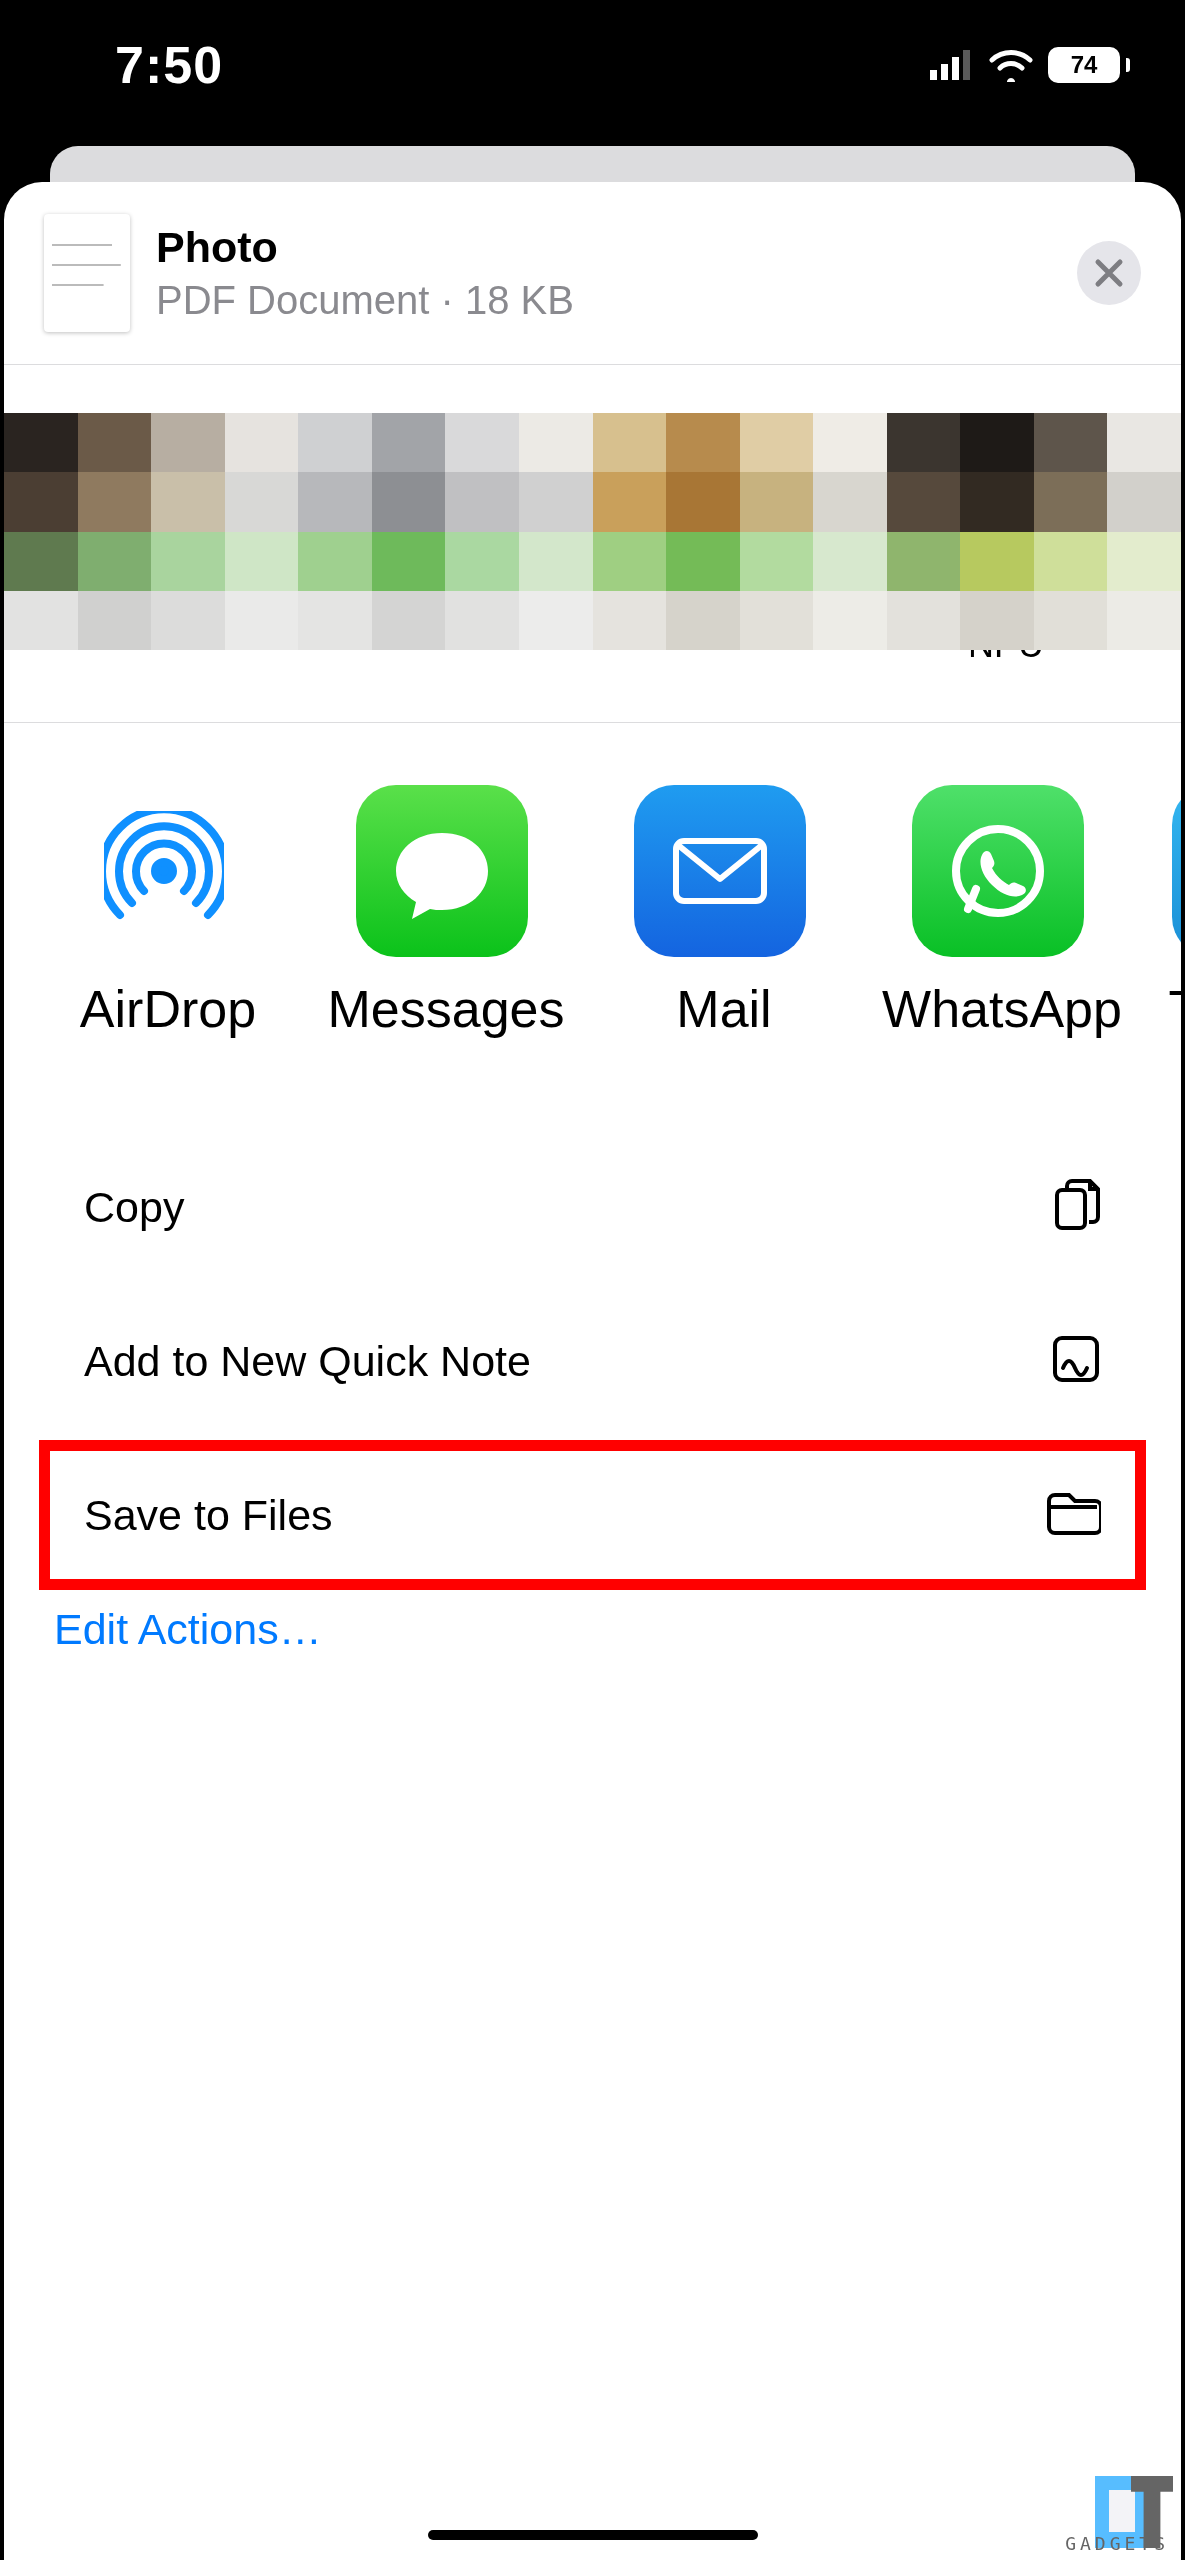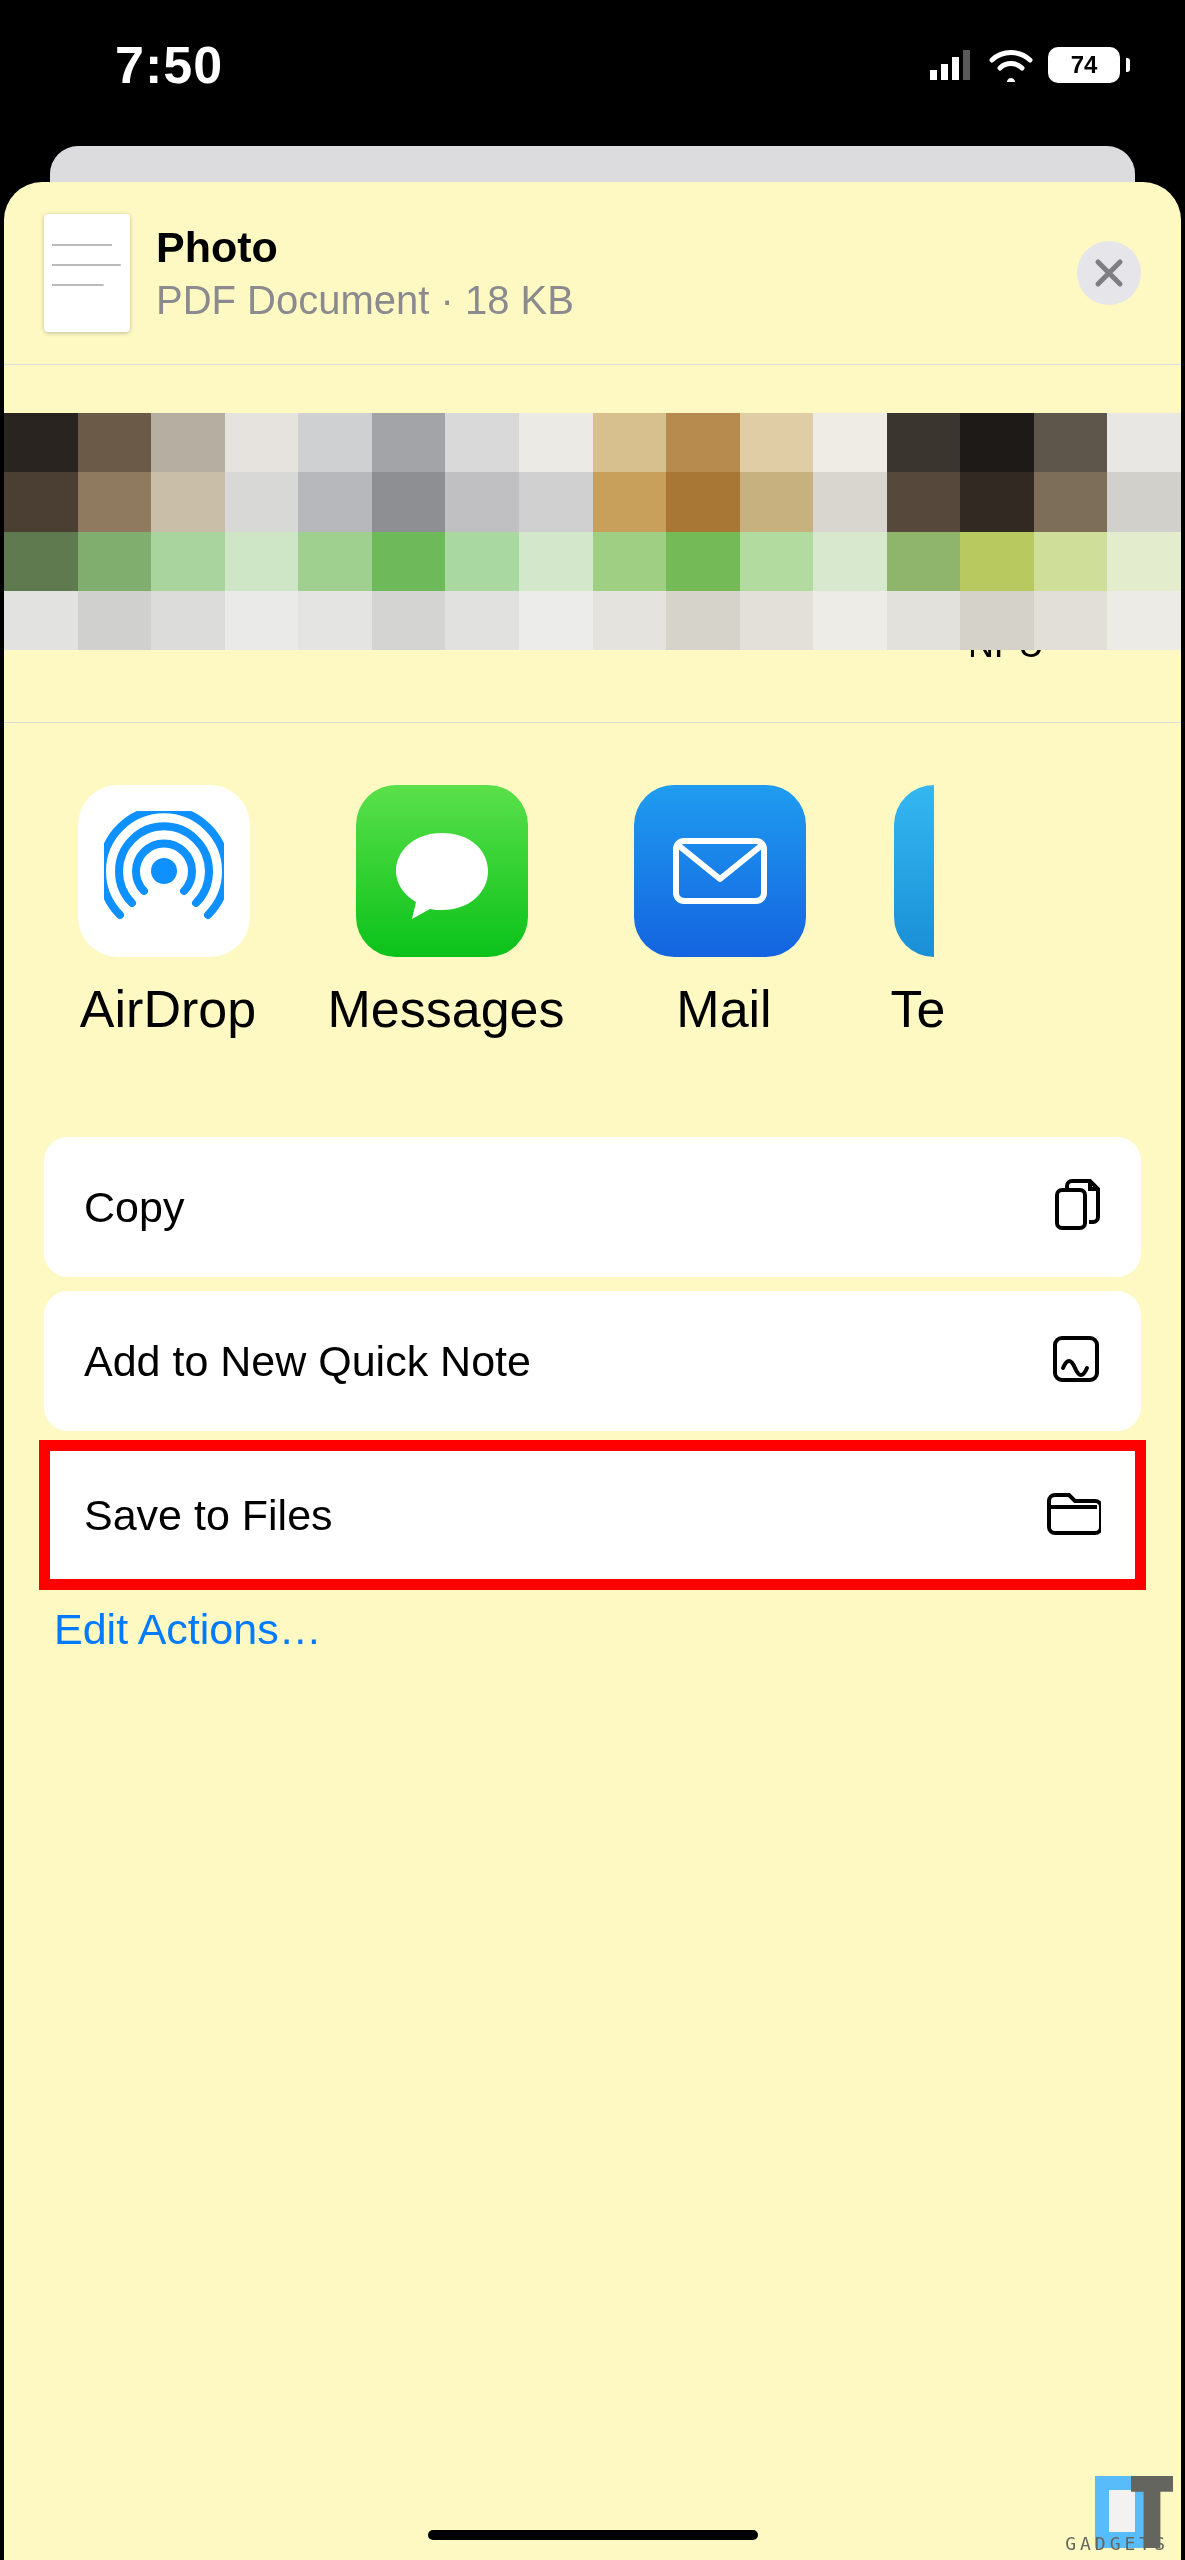--- a/index.html
+++ b/index.html
@@ -44,21 +44,21 @@
   .sheet-under {
     position: absolute;
     top: 146px; left: 50px; right: 50px;
     height: 60px;
     background: #dcdcde;
     border-radius: 28px 28px 0 0;
   }
   .sheet {
     position: absolute;
     top: 182px; left: 4px; right: 4px; bottom: 0;
-    background: #fef9c3;
+    background: #ffffff;
     border-radius: 38px 38px 0 0;
     overflow: hidden;
     display: flex;
     flex-direction: column;
   }
 
   
   .sheet-header {
     display: flex;
     align-items: center;
@@ -390,20 +390,30 @@
     </div>
     <div class="app">
       <div class="app-icon icon-mail">
         <svg width="120" height="120" viewBox="0 0 120 120">
           <rect x="16" y="30" width="88" height="60" rx="8" fill="none" stroke="#fff" stroke-width="6"></rect>
           <path d="M18 34 L60 68 L102 34" fill="none" stroke="#fff" stroke-width="6" stroke-linejoin="round"></path>
         </svg>
       </div>
       <div class="app-label">Mail</div>
     </div>
+    <div class="app">
+      <div class="app-icon icon-whatsapp">
+        <svg width="120" height="120" viewBox="0 0 120 120">
+          <circle cx="60" cy="60" r="42" fill="none" stroke="#fff" stroke-width="8"></circle>
+          <path d="M30 98 l8-20" stroke="#fff" stroke-width="8" stroke-linecap="round"></path>
+          <path d="M44 44 c2-5 7-5 9-1 l3 7 c1 3 0 5-2 7 c4 8 10 13 17 17 c2-2 4-3 7-2 l7 3 c4 2 4 7-1 9 c-8 4-20 0-30-10 s-14-22-10-30 Z" fill="#fff"></path>
+        </svg>
+      </div>
+      <div class="app-label">WhatsApp</div>
+    </div>
     <div class="app" style="width:60px;">
       <div class="app-icon icon-telegram" style="width:40px;"></div>
       <div class="app-label">Te</div>
     </div>
   </div>
 
   <div class="actions">
 
     <div class="action-card">
       <div class="action-row">

